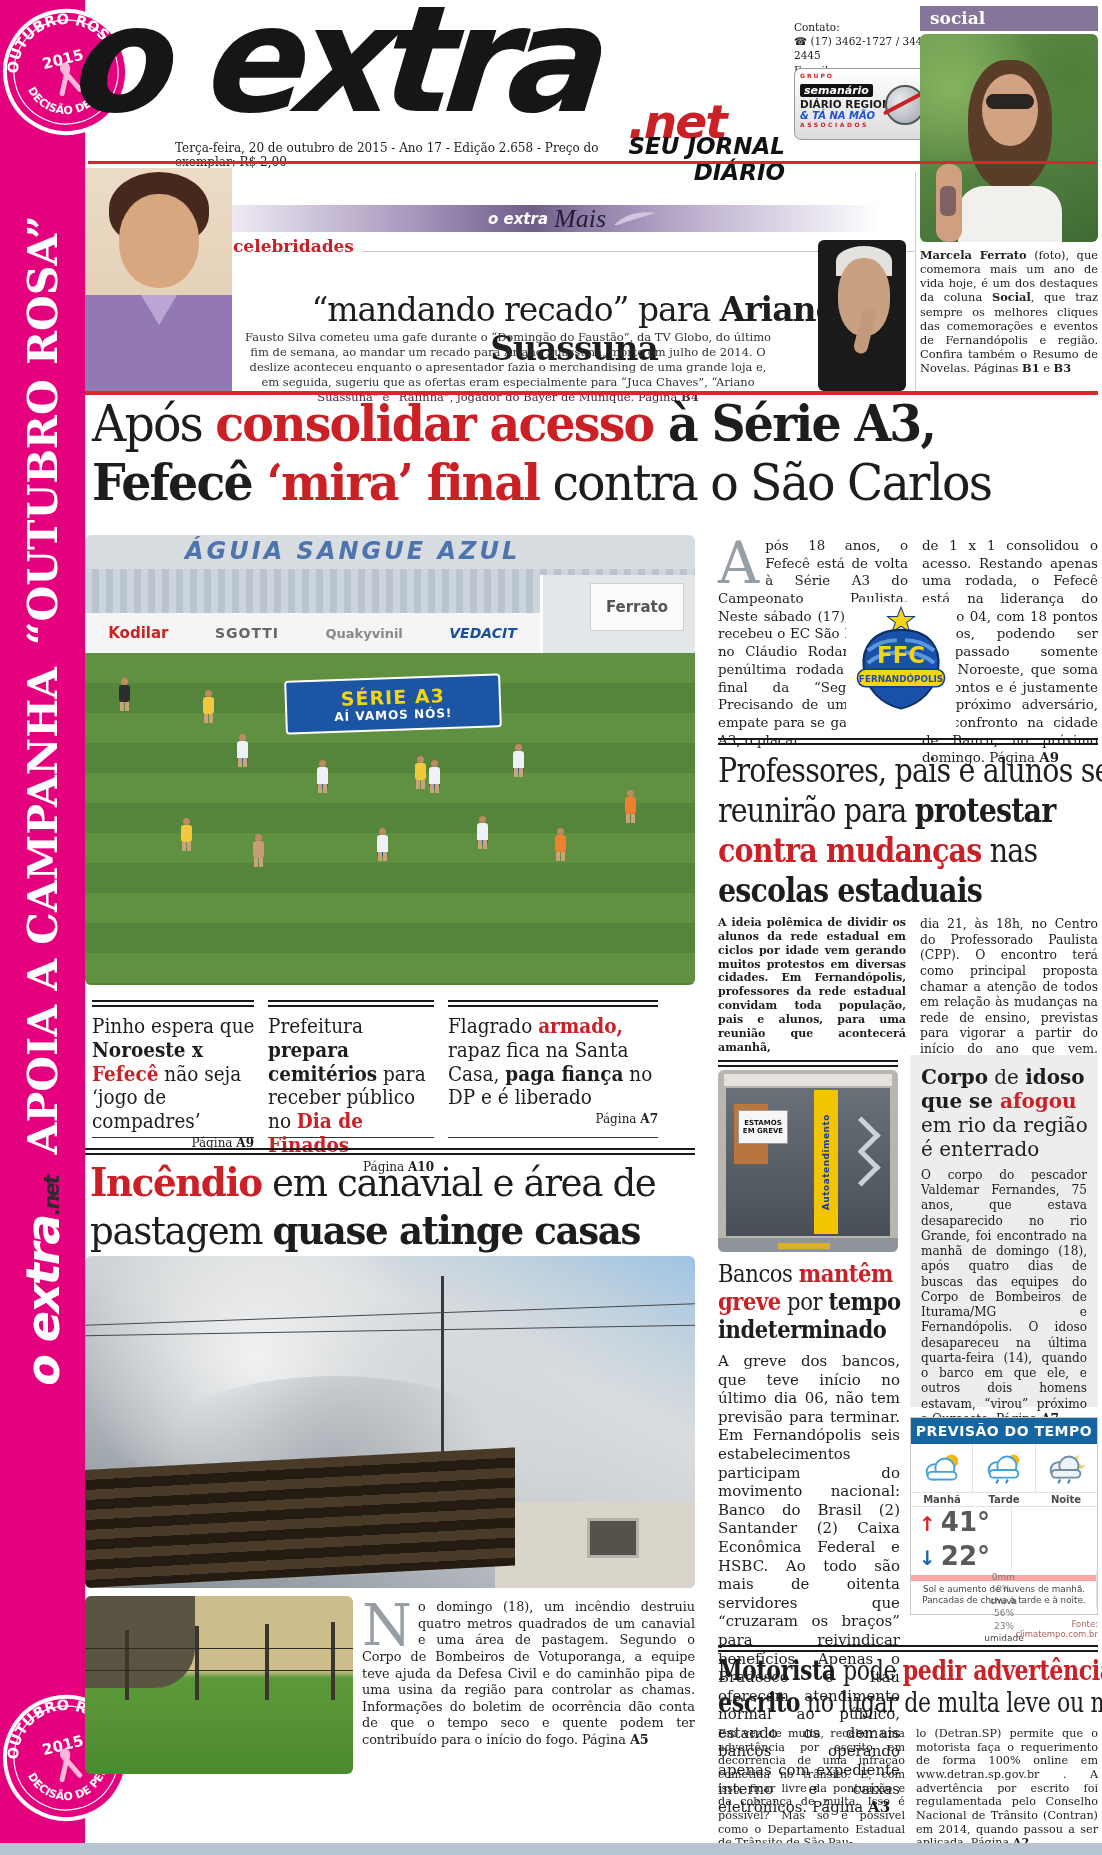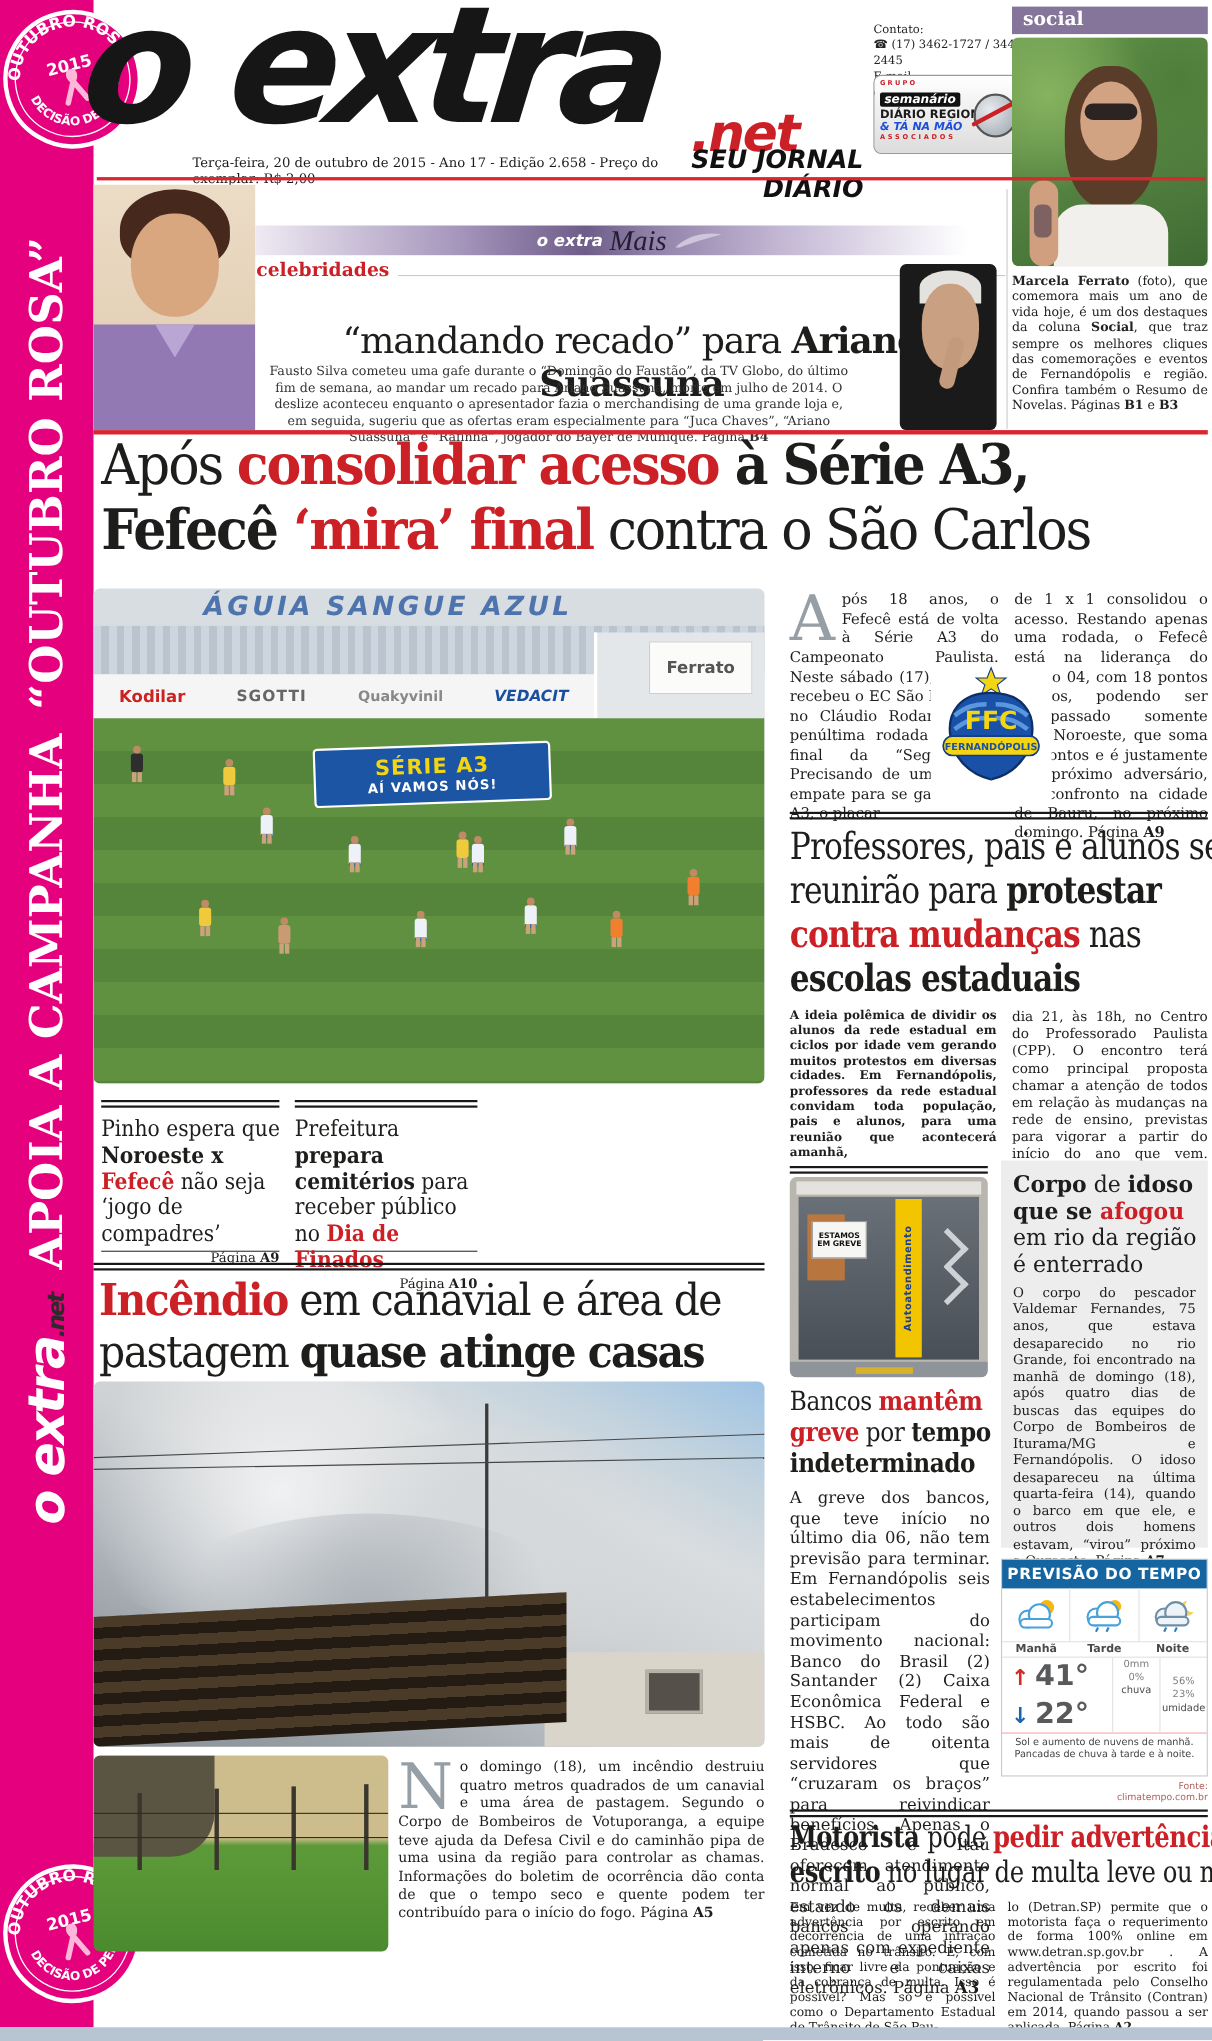--- a/index.html
+++ b/index.html
@@ -230,20 +230,27 @@
     </div>
     <div style="text-align:right;font-size:12px;margin-top:2px;"><span>Página </span><span class="pgref">A9</span></div>
   </div>
   <div class="abs" style="left:268px;top:1000px;width:166px;height:137px;border-bottom:1px solid #333;">
     <div class="drule"></div>
     <div class="teaser-txt cond" style="margin-top:8px;transform:scaleX(.9);width:112%;">
       <span>Prefeitura </span><span class="b">prepara cemitérios</span><span> para receber público no </span><span class="r">Dia de Finados</span>
     </div>
     <div style="text-align:right;font-size:12px;margin-top:2px;"><span>Página </span><span class="pgref">A10</span></div>
   </div>
+  <div class="abs" style="left:448px;top:1000px;width:210px;height:137px;border-bottom:1px solid #333;">
+    <div class="drule"></div>
+    <div class="teaser-txt cond" style="margin-top:8px;transform:scaleX(.9);width:112%;">
+      <span>Flagrado </span><span class="r">armado,</span><span> rapaz fica na Santa Casa, </span><span class="b">paga fiança</span><span> no DP e é liberado</span>
+    </div>
+    <div style="text-align:right;font-size:12px;margin-top:2px;"><span>Página </span><span class="pgref">A7</span></div>
+  </div>
 
   <div class="abs drule" style="left:85px;top:1148px;width:610px;"></div>
   <div class="abs cond" style="left:90px;top:1158px;width:660px;font-size:40px;line-height:47px;letter-spacing:-1.5px;transform:scaleX(.93);white-space:nowrap;">
     <div><span class="r">Incêndio</span><span> em canavial e área de</span></div>
     <div><span>pastagem </span><span class="b">quase atinge casas</span></div>
   </div>
 
   <div class="abs photo" style="left:85px;top:1256px;width:610px;height:332px;border-radius:6px;
               background:linear-gradient(205deg,#9ec3e4 0%,#c3d3de 16%,#dadddf 30%,#cfd2d4 48%,#b4babf 66%,#969da3 85%,#878e94 100%);">
     <div class="abs" style="left:-40px;top:-30px;width:420px;height:260px;border-radius:50%;background:radial-gradient(circle,#f0f1f2 0%,rgba(240,241,242,0) 70%);"></div>
@@ -349,21 +356,21 @@
               <line x1="28" y1="29" x2="26" y2="33"></line>
             </g>
         </svg>
       </div>
     </div>
     <div style="display:flex;font-size:10px;font-weight:bold;color:#4a4a4a;border-bottom:1px solid #e2e2e2;">
       <div style="flex:1;text-align:center;padding:1px 0;">Manhã</div>
       <div style="flex:1;text-align:center;padding:1px 0;">Tarde</div>
       <div style="flex:1;text-align:center;padding:1px 0;">Noite</div>
     </div>
-    <div style="display:flex;height:68px;border-bottom:1px solid #fca5a5;">
+    <div style="display:flex;height:68px;border-bottom:6px solid #fca5a5;flex-direction:column;">
       <div style="width:92px;display:flex;flex-direction:column;justify-content:center;gap:4px;padding-left:8px;border-right:1px solid #e2e2e2;">
         <div><span style="color:#d22a25;font-weight:bold;font-size:20px;">↑</span>
              <span style="color:#58595b;font-weight:bold;font-size:26px;">41°</span></div>
         <div><span style="color:#1d64ad;font-weight:bold;font-size:20px;">↓</span>
              <span style="color:#58595b;font-weight:bold;font-size:26px;">22°</span></div>
       </div>
       <div class="weather-small" style="flex:1;display:flex;flex-direction:column;justify-content:flex-start;border-right:1px solid #e2e2e2;">
         <span>0mm</span>
         <span>0%</span>
         <span style="color:#4a4a4a;">chuva</span>

